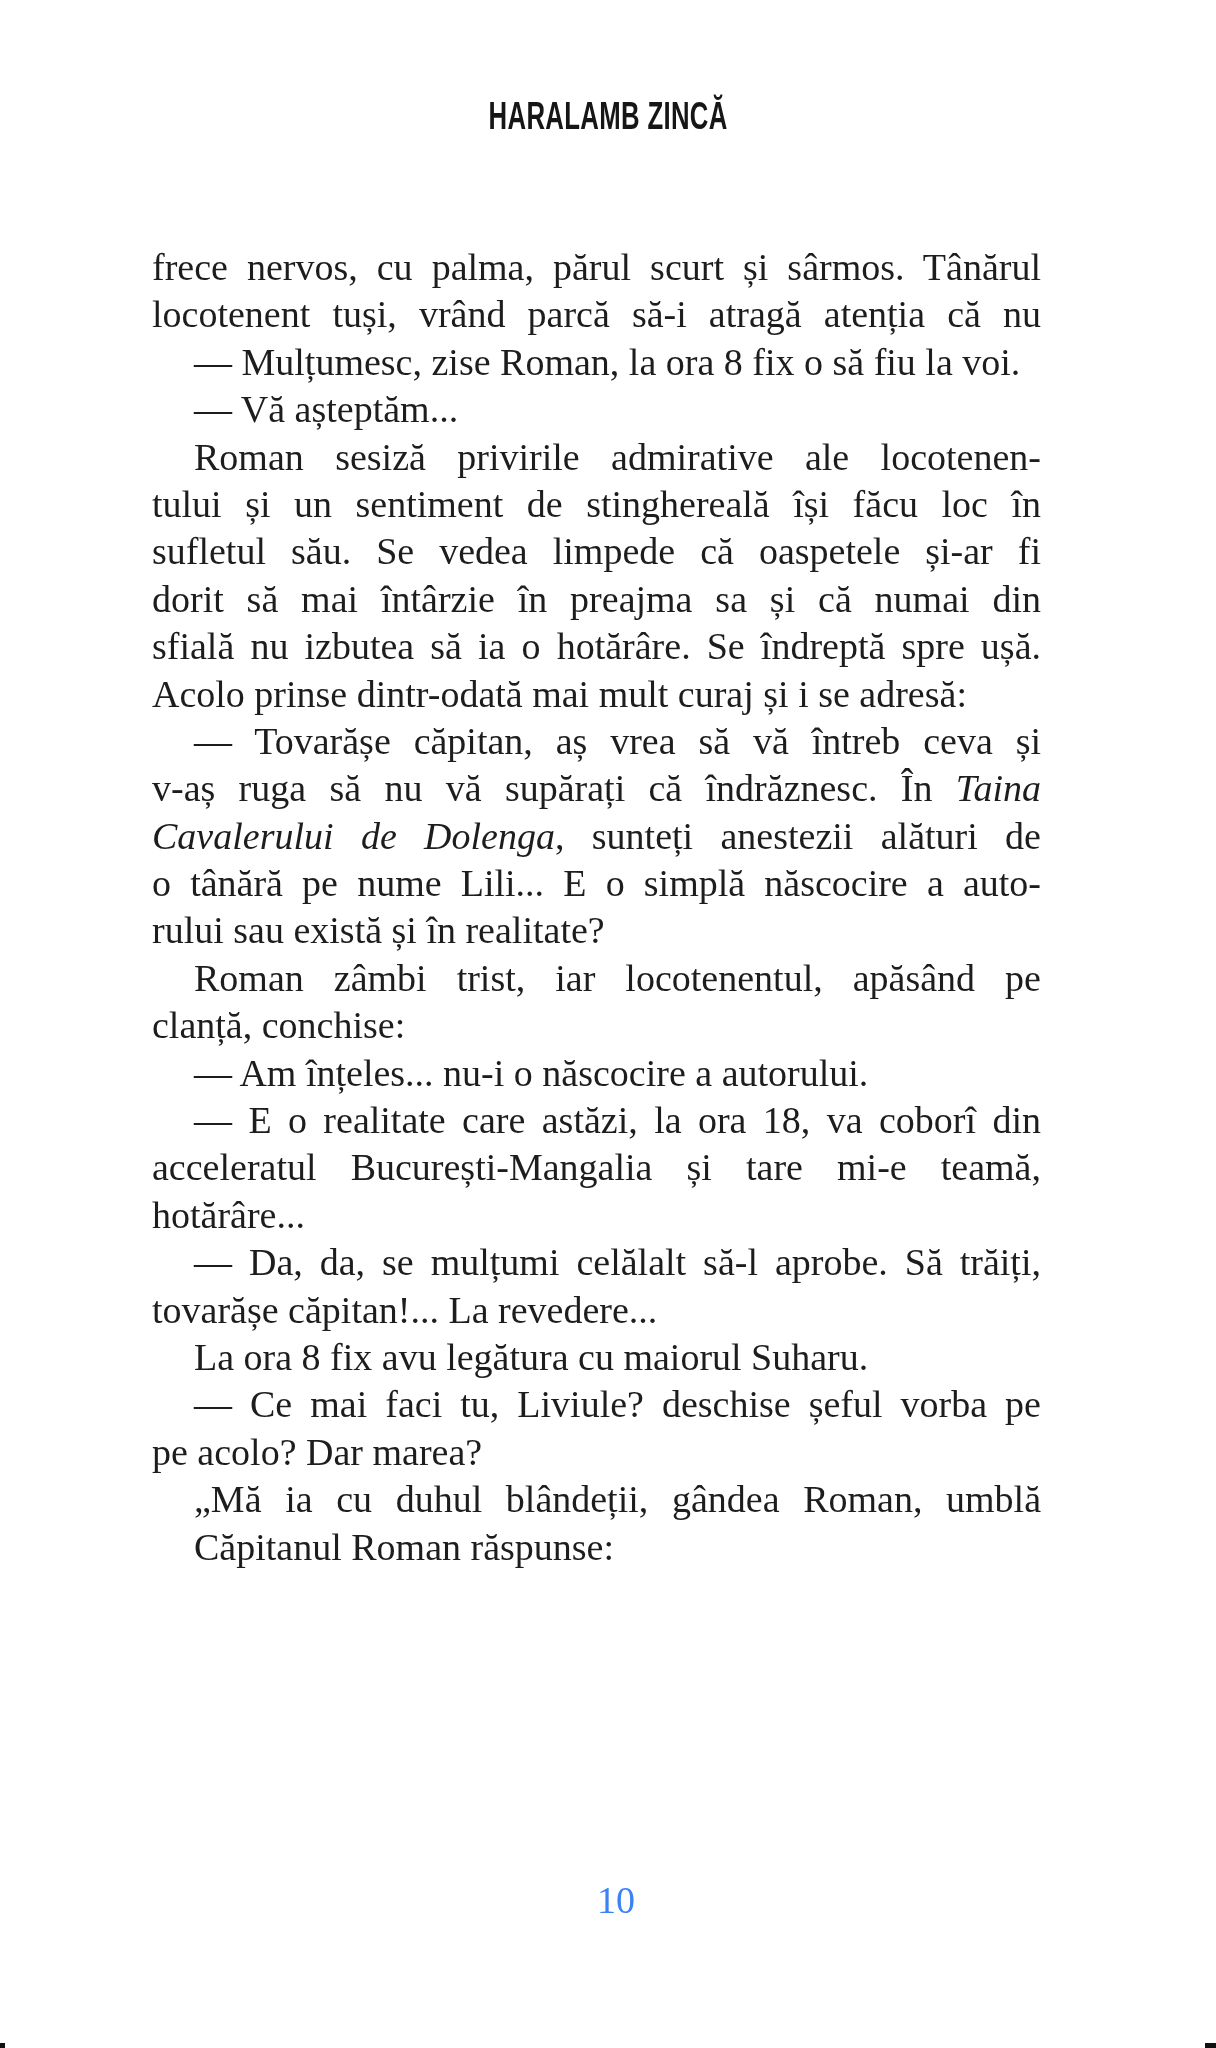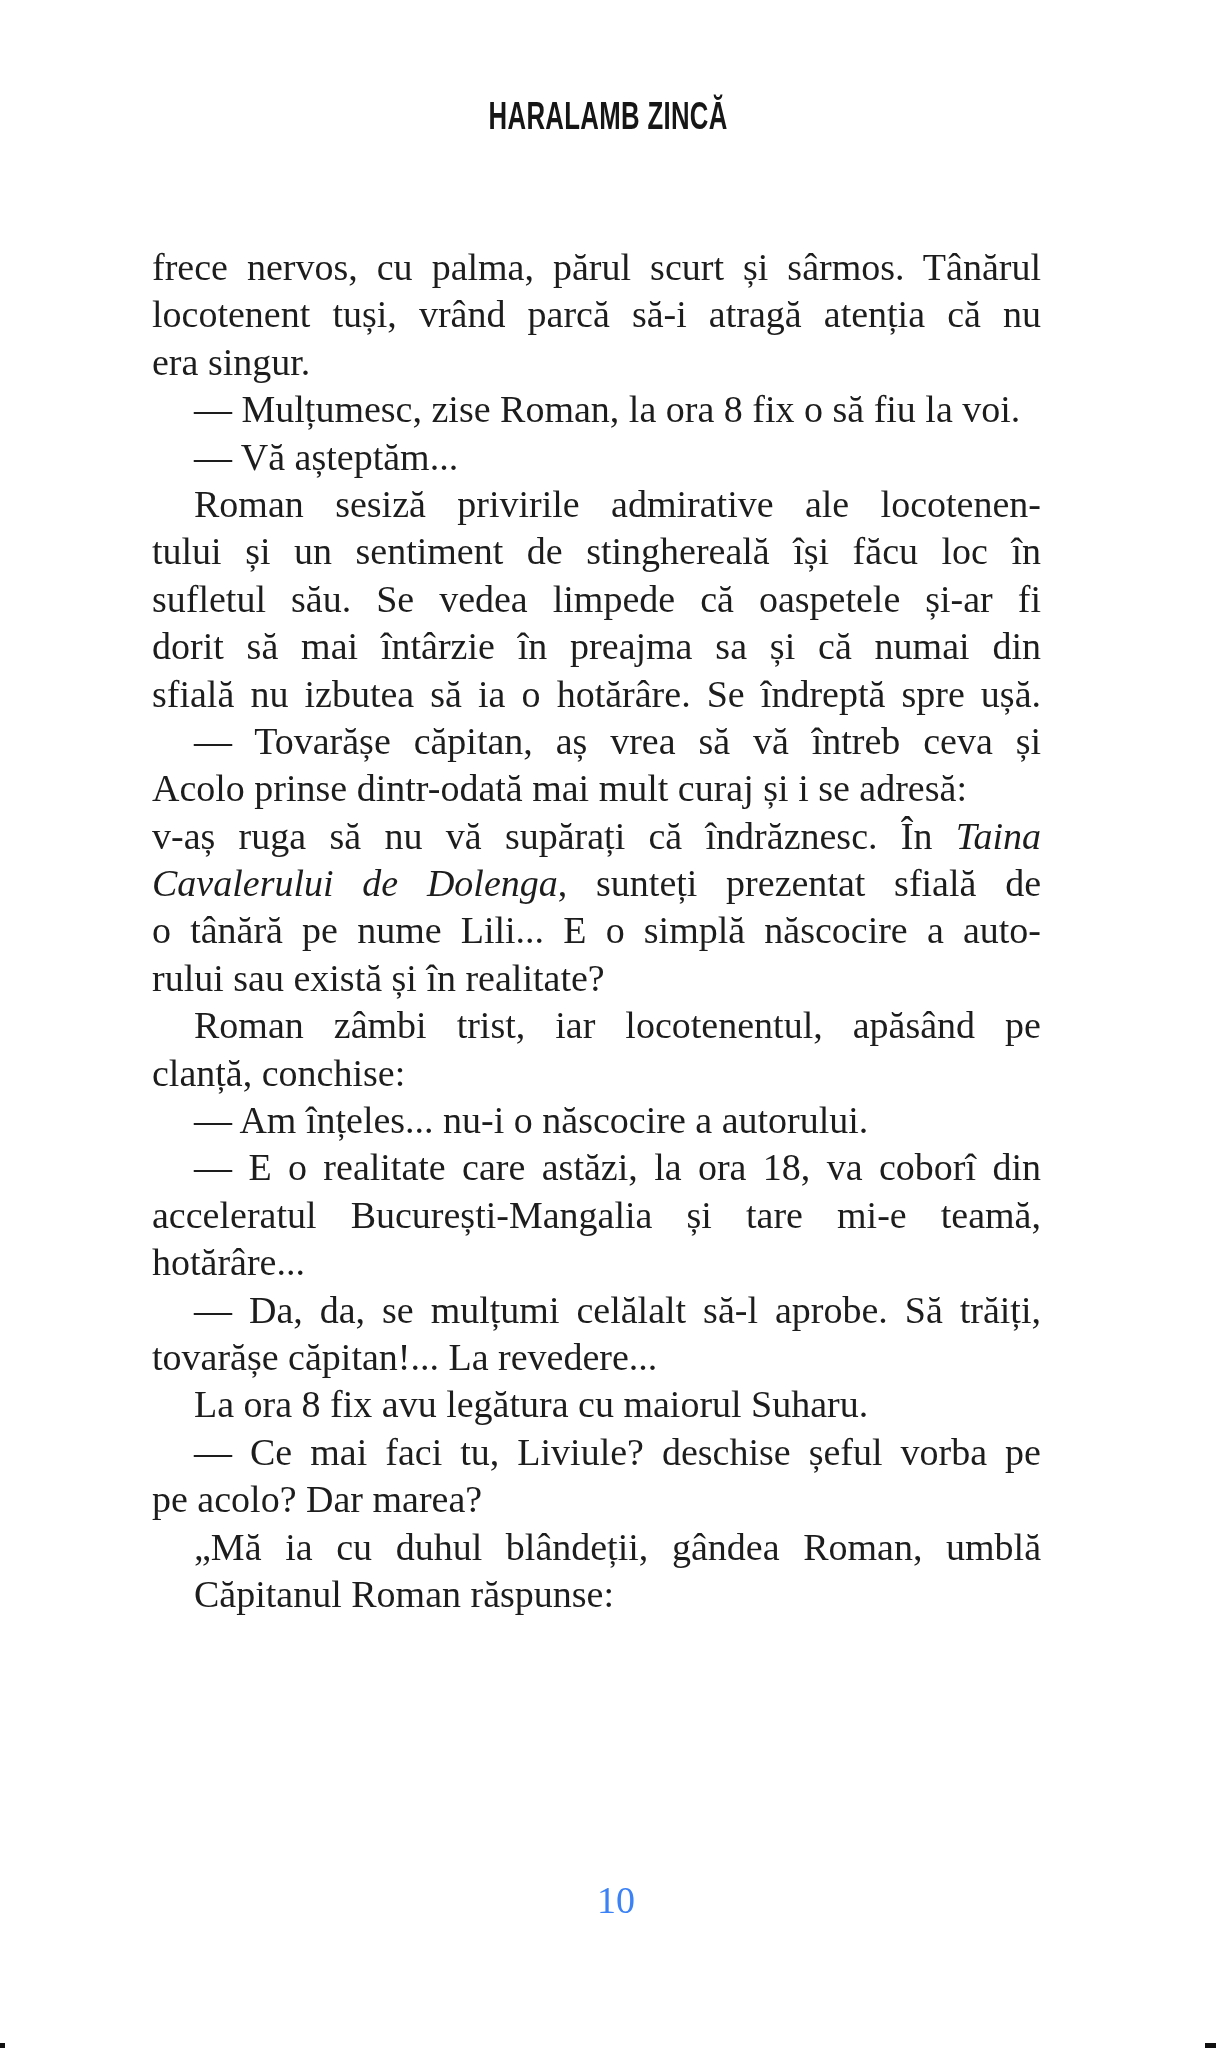--- a/index.html
+++ b/index.html
@@ -79,32 +79,31 @@
 
 <div>
 
   <div class="running-header">
     <span class="hdr-inner">HARALAMB ZINCĂ</span>
   </div>
 
   <div class="text-block">
       <div class="line j"><span>frece nervos, cu palma, părul scurt și sârmos. Tânărul</span></div>
       <div class="line j"><span>locotenent tuși, vrând parcă să-i atragă atenția că nu</span></div>
-      <div class="line"><span>era singur.</span></div>
       <div class="line ind"><span>— Mulțumesc, zise Roman, la ora 8 fix o să fiu la voi.</span></div>
       <div class="line ind"><span>— Vă așteptăm...</span></div>
       <div class="line ind j"><span>Roman sesiză privirile admirative ale locotenen-</span></div>
       <div class="line j"><span>tului și un sentiment de stinghereală își făcu loc în</span></div>
       <div class="line j"><span>sufletul său. Se vedea limpede că oaspetele și-ar fi</span></div>
       <div class="line j"><span>dorit să mai întârzie în preajma sa și că numai din</span></div>
       <div class="line j"><span>sfială nu izbutea să ia o hotărâre. Se îndreptă spre ușă.</span></div>
+      <div class="line"><span>Acolo prinse dintr-odată mai mult curaj și i se adresă:</span></div>
       <div class="line ind j"><span>— Tovarășe căpitan, aș vrea să vă întreb ceva și</span></div>
-      <div class="line"><span>Acolo prinse dintr-odată mai mult curaj și i se adresă:</span></div>
       <div class="line j"><span>v-aș ruga să nu vă supărați că îndrăznesc. În </span><em>Taina</em></div>
-      <div class="line j"><em>Cavalerului de Dolenga</em><span>, sunteți prezentat sfială de</span></div>
+      <div class="line j"><em>Cavalerului de Dolenga</em><span>, sunteți anestezii alături de</span></div>
       <div class="line j"><span>o tânără pe nume Lili... E o simplă născocire a auto-</span></div>
       <div class="line"><span>rului sau există și în realitate?</span></div>
       <div class="line ind j"><span>Roman zâmbi trist, iar locotenentul, apăsând pe</span></div>
       <div class="line"><span>clanță, conchise:</span></div>
       <div class="line ind"><span>— Am înțeles... nu-i o născocire a autorului.</span></div>
       <div class="line ind j"><span>— E o realitate care astăzi, la ora 18, va coborî din</span></div>
       <div class="line j"><span>acceleratul București-Mangalia și tare mi-e teamă,</span></div>
       <div class="line"><span>hotărâre...</span></div>
       <div class="line ind j"><span>— Da, da, se mulțumi celălalt să-l aprobe. Să trăiți,</span></div>
       <div class="line"><span>tovarășe căpitan!... La revedere...</span></div>

